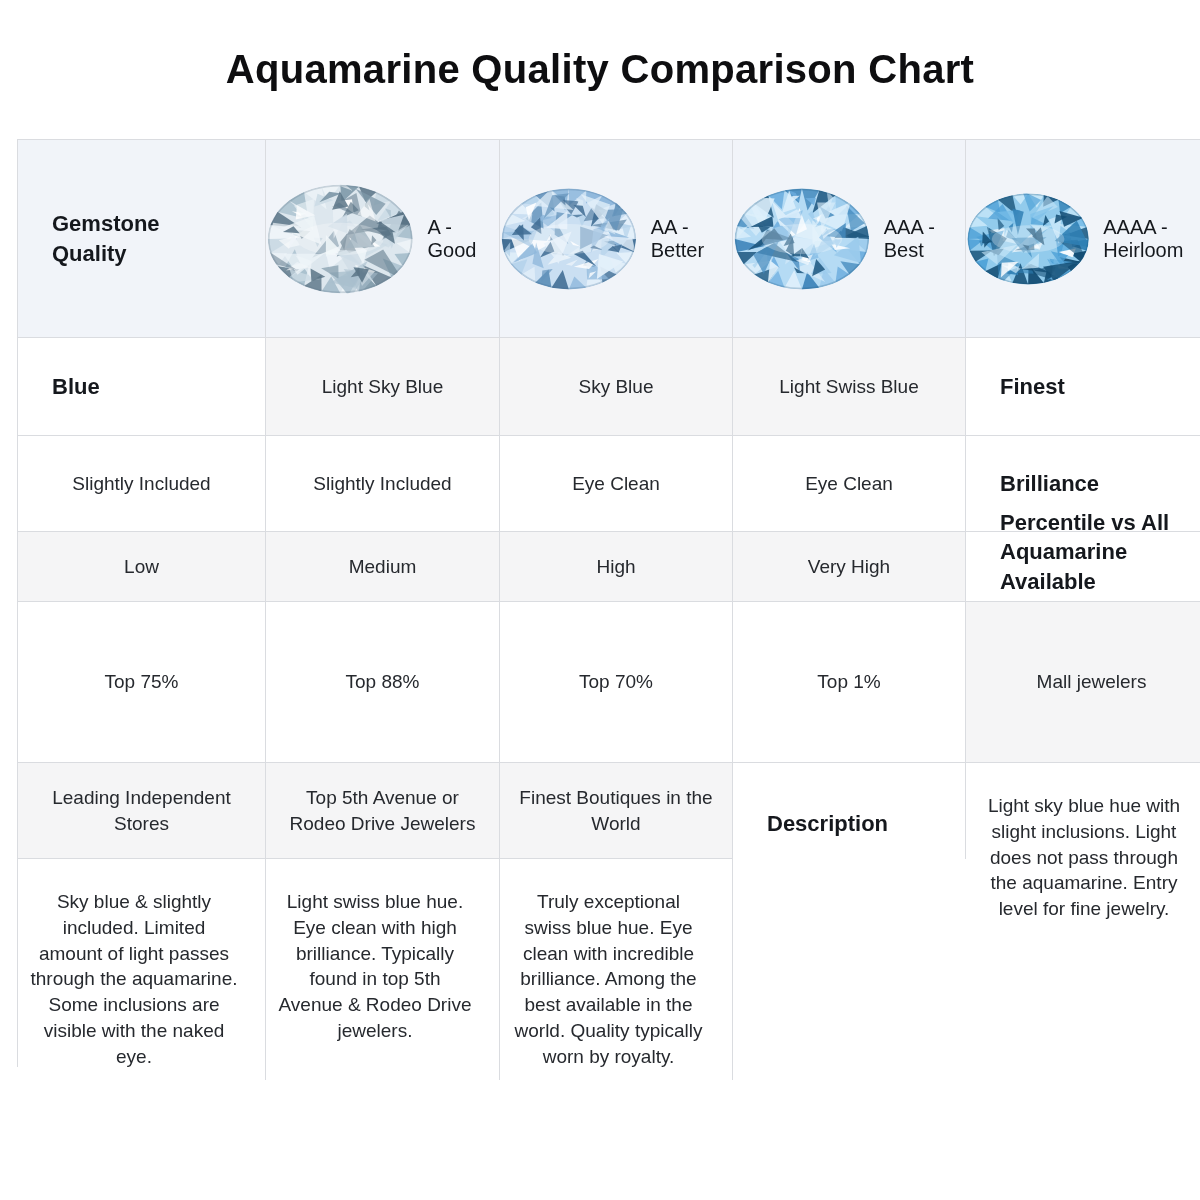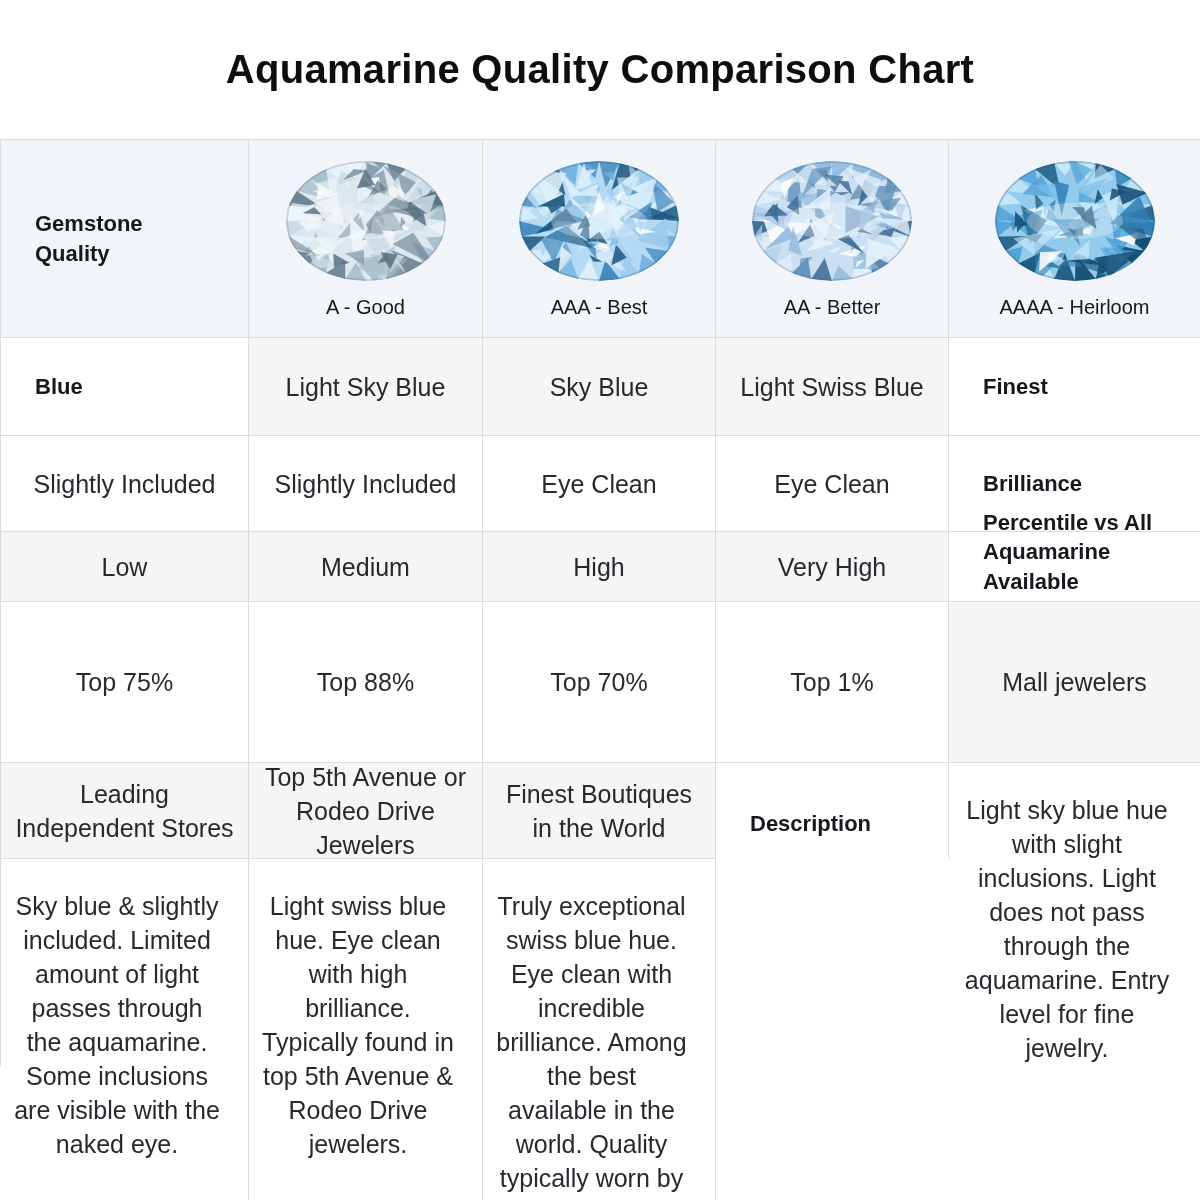--- a/index.html
+++ b/index.html
@@ -15,41 +15,42 @@
     font-family:"Liberation Sans",sans-serif;}
   .title-band{height:139px;display:flex;align-items:center;justify-content:center}
   .page-title{font-size:40px;font-weight:700;color:var(--title-color);letter-spacing:.3px}
   .table{
     display:grid;
     grid-template-columns:248px 234px 233px 233px 252px;
     grid-template-rows:198px 98px 96px 70px 161px 96px auto;
     height:928px;
     border-top:1px solid var(--border);
     border-left:1px solid var(--border);
+    margin-left:17px;
   }
   .cell{
     border-right:1px solid var(--border);
     border-bottom:1px solid var(--border);
     background:#fff;
   }
   .last-row{border-bottom:none}
   .label-cell{
     display:flex;align-items:center;
     padding:10px 44px 10px 34px;
     font-size:22px;font-weight:700;color:var(--label-color);line-height:1.32;
   }
   .data-cell{
     display:flex;align-items:center;justify-content:center;
     text-align:center;padding:10px 14px;
-    font-size:25px;color:var(--text-color);line-height:1.36;
+    font-size:19px;color:var(--text-color);line-height:1.36;
   }
   .stripe{background:var(--stripe-bg)}
   .head-cell{
     background:var(--header-bg);
-    display:flex;flex-direction:column;align-items:center;justify-content:center;
+    display:flex;flex-direction:row;align-items:center;justify-content:center;
     gap:13px;
   }
   .corner-cell{background:var(--header-bg)}
   .gem{width:164px;height:124px;display:block}
   .gem svg{width:100%;height:100%;display:block}
   .grade-label{font-size:20px;color:var(--label-color);font-weight:400}
   .desc-data{align-items:flex-start;padding-top:30px;padding-left:12px;padding-right:27px}
   .desc-label{align-items:flex-start;padding-top:46px}
 </style>
 </head>
@@ -159,20 +160,120 @@
             <ellipse cx="82" cy="62" rx="79" ry="59" fill="none" stroke="#5a7486" stroke-opacity="0.25" stroke-width="2"></ellipse>
           </g>
         </svg>
       </span>
     <span class="grade-label">A - Good</span>
   </div>
   <div class="cell head-cell">
     <span class="gem">
         <svg viewBox="0 0 164 124">
           <defs>
+            <clipPath id="gemclip2">
+              <ellipse cx="82" cy="62" rx="80" ry="60"></ellipse>
+            </clipPath>
+          </defs>
+          <g clip-path="url(#gemclip2)">
+            <ellipse cx="82" cy="62" rx="80" ry="60" fill="#cadff2"></ellipse>
+            <polygon points="162.0,62.0 159.3,77.5 123.7,65.0" fill="#3f6c93" fill-opacity="0.9113778501632623"></polygon>
+            <polygon points="159.3,77.5 151.3,92.0 138.9,78.7" fill="#e4f0fa" fill-opacity="0.9645073287538253"></polygon>
+            <polygon points="151.3,92.0 138.6,104.4 131.3,84.9" fill="#e4f0fa" fill-opacity="0.8324506700155325"></polygon>
+            <polygon points="138.6,104.4 122.0,114.0 119.3,94.7" fill="#3f6c93" fill-opacity="0.7552134179277346"></polygon>
+            <polygon points="122.0,114.0 102.7,120.0 105.7,97.7" fill="#e4f0fa" fill-opacity="0.8966260140878148"></polygon>
+            <polygon points="102.7,120.0 82.0,122.0 88.5,106.5" fill="#8fb8dc" fill-opacity="0.7987725690472871"></polygon>
+            <polygon points="82.0,122.0 61.3,120.0 74.7,99.0" fill="#3f6c93" fill-opacity="0.8824758766568266"></polygon>
+            <polygon points="61.3,120.0 42.0,114.0 57.8,98.4" fill="#6493bb" fill-opacity="0.9771453283610754"></polygon>
+            <polygon points="42.0,114.0 25.4,104.4 41.1,95.1" fill="#e4f0fa" fill-opacity="0.7577023285557516"></polygon>
+            <polygon points="25.4,104.4 12.7,92.0 32.6,86.0" fill="#b4d2ea" fill-opacity="0.865864310238976"></polygon>
+            <polygon points="12.7,92.0 4.7,77.5 26.0,78.3" fill="#e4f0fa" fill-opacity="0.7622239821939729"></polygon>
+            <polygon points="4.7,77.5 2.0,62.0 35.6,63.4" fill="#3f6c93" fill-opacity="0.9683351591229439"></polygon>
+            <polygon points="2.0,62.0 4.7,46.5 27.6,53.9" fill="#b4d2ea" fill-opacity="0.8784525371156633"></polygon>
+            <polygon points="4.7,46.5 12.7,32.0 30.5,40.6" fill="#e4f0fa" fill-opacity="0.9207939108018763"></polygon>
+            <polygon points="12.7,32.0 25.4,19.6 37.4,32.9" fill="#e4f0fa" fill-opacity="0.9868676302721724"></polygon>
+            <polygon points="25.4,19.6 42.0,10.0 49.2,21.4" fill="#b4d2ea" fill-opacity="0.7943745010416023"></polygon>
+            <polygon points="42.0,10.0 61.3,4.0 65.0,29.4" fill="#6493bb" fill-opacity="0.8769608931615949"></polygon>
+            <polygon points="61.3,4.0 82.0,2.0 77.7,28.1" fill="#8fb8dc" fill-opacity="0.9049986452446319"></polygon>
+            <polygon points="82.0,2.0 102.7,4.0 82.4,22.1" fill="#8fb8dc" fill-opacity="0.8257868796936236"></polygon>
+            <polygon points="102.7,4.0 122.0,10.0 102.4,19.8" fill="#8fb8dc" fill-opacity="0.9706741709960625"></polygon>
+            <polygon points="122.0,10.0 138.6,19.6 109.8,29.7" fill="#8fb8dc" fill-opacity="0.9745051349163987"></polygon>
+            <polygon points="138.6,19.6 151.3,32.0 133.2,35.3" fill="#6493bb" fill-opacity="0.7712344228639267"></polygon>
+            <polygon points="151.3,32.0 159.3,46.5 138.9,42.8" fill="#e4f0fa" fill-opacity="0.9396410639164969"></polygon>
+            <polygon points="159.3,46.5 162.0,62.0 123.0,54.9" fill="#e4f0fa" fill-opacity="0.9613272217684425"></polygon>
+            <polygon points="51.9,49.7 30.1,38.2 49.1,18.5" fill="#6493bb" fill-opacity="0.8278741652960889"></polygon>
+            <polygon points="114.4,20.6 126.6,27.9 108.2,47.3" fill="#3f6c93" fill-opacity="0.8952267701155506"></polygon>
+            <polygon points="74.9,37.6 68.2,45.6 59.4,41.9" fill="#b4d2ea" fill-opacity="0.7855029315687716"></polygon>
+            <polygon points="144.7,43.7 155.9,46.3 149.8,64.4" fill="#b4d2ea" fill-opacity="0.7106441757176072"></polygon>
+            <polygon points="98.7,93.5 103.1,88.6 113.9,95.6" fill="#3f6c93" fill-opacity="0.7907515886006877"></polygon>
+            <polygon points="130.0,109.8 103.8,110.1 102.4,81.3" fill="#8fb8dc" fill-opacity="0.73273426159285"></polygon>
+            <polygon points="92.7,86.5 85.4,93.7 78.2,92.5" fill="#ffffff" fill-opacity="0.5108303124085068"></polygon>
+            <polygon points="44.3,37.1 69.5,33.5 71.8,58.4" fill="#8fb8dc" fill-opacity="0.5973061462282203"></polygon>
+            <polygon points="76.5,81.5 63.0,79.9 58.8,57.2" fill="#3f6c93" fill-opacity="0.6610228466801346"></polygon>
+            <polygon points="70.0,15.2 93.7,17.2 84.8,32.9" fill="#3f6c93" fill-opacity="0.693930161127355"></polygon>
+            <polygon points="119.5,86.0 121.1,62.6 147.8,57.3" fill="#b4d2ea" fill-opacity="0.6723350179381669"></polygon>
+            <polygon points="105.5,108.9 107.0,102.5 114.8,100.5" fill="#ffffff" fill-opacity="0.7896185301593506"></polygon>
+            <polygon points="64.2,65.0 22.9,87.8 13.3,61.1" fill="#ffffff" fill-opacity="0.8196609130362049"></polygon>
+            <polygon points="65.7,46.7 67.5,30.0 86.6,33.0" fill="#6493bb" fill-opacity="0.7397626181598753"></polygon>
+            <polygon points="117.3,85.7 106.0,97.8 87.9,95.0" fill="#ffffff" fill-opacity="0.8459646931150928"></polygon>
+            <polygon points="39.9,22.4 60.3,2.5 87.6,27.5" fill="#e4f0fa" fill-opacity="0.7304443146451376"></polygon>
+            <polygon points="128.0,51.0 153.2,60.1 141.3,75.5" fill="#8fb8dc" fill-opacity="0.8794364265864716"></polygon>
+            <polygon points="81.4,68.0 65.1,57.0 65.6,39.8" fill="#6493bb" fill-opacity="0.8807722472469323"></polygon>
+            <polygon points="93.8,71.8 94.7,79.9 76.6,83.9" fill="#e4f0fa" fill-opacity="0.5481293861055747"></polygon>
+            <polygon points="34.4,40.1 30.7,24.2 43.3,18.5" fill="#ffffff" fill-opacity="0.8958522522472776"></polygon>
+            <polygon points="95.4,74.1 95.5,47.0 128.7,57.7" fill="#6493bb" fill-opacity="0.7311104884021915"></polygon>
+            <polygon points="44.0,51.9 36.1,71.1 3.3,54.1" fill="#8fb8dc" fill-opacity="0.5411794985062442"></polygon>
+            <polygon points="26.2,37.5 38.5,31.5 37.3,41.9" fill="#e4f0fa" fill-opacity="0.6093358323909343"></polygon>
+            <polygon points="11.9,82.8 5.0,75.8 12.2,65.5" fill="#b4d2ea" fill-opacity="0.7030880245380103"></polygon>
+            <polygon points="56.6,92.6 69.7,77.6 84.8,84.4" fill="#ffffff" fill-opacity="0.5485745970741845"></polygon>
+            <polygon points="151.1,38.8 141.6,51.8 107.8,45.5" fill="#3f6c93" fill-opacity="0.5619043882936239"></polygon>
+            <polygon points="92.5,32.5 104.0,34.7 97.3,47.3" fill="#b4d2ea" fill-opacity="0.7578755136113614"></polygon>
+            <polygon points="100.3,32.9 91.6,36.4 85.6,33.3" fill="#3f6c93" fill-opacity="0.747088034299668"></polygon>
+            <polygon points="109.3,24.3 124.7,37.4 99.6,40.8" fill="#3f6c93" fill-opacity="0.5574219655594789"></polygon>
+            <polygon points="60.5,55.8 60.0,62.3 54.9,65.2" fill="#ffffff" fill-opacity="0.7396533867693507"></polygon>
+            <polygon points="108.1,78.4 111.3,50.3 129.1,44.5" fill="#8fb8dc" fill-opacity="0.8448923429124988"></polygon>
+            <polygon points="40.6,55.8 28.2,53.1 24.6,45.9" fill="#8fb8dc" fill-opacity="0.5254220702918246"></polygon>
+            <polygon points="115.3,109.7 117.8,79.8 146.7,88.7" fill="#e4f0fa" fill-opacity="0.9445251485100017"></polygon>
+            <polygon points="123.8,58.4 157.4,60.9 161.3,77.7" fill="#e4f0fa" fill-opacity="0.7956677579553798"></polygon>
+            <polygon points="117.3,27.5 146.6,26.6 138.5,52.7" fill="#6493bb" fill-opacity="0.7878930502221919"></polygon>
+            <polygon points="41.7,42.2 50.9,33.1 61.6,36.8" fill="#8fb8dc" fill-opacity="0.8265905960579403"></polygon>
+            <polygon points="65.2,10.2 77.0,11.5 78.0,22.2" fill="#3f6c93" fill-opacity="0.6603483731625601"></polygon>
+            <polygon points="90.8,13.3 99.3,16.3 98.3,30.9" fill="#e4f0fa" fill-opacity="0.5509988389792853"></polygon>
+            <polygon points="38.6,67.1 44.0,78.8 16.0,90.1" fill="#8fb8dc" fill-opacity="0.9074885022477247"></polygon>
+            <polygon points="52.1,96.8 38.6,91.5 43.0,66.2" fill="#8fb8dc" fill-opacity="0.7890396607341246"></polygon>
+            <polygon points="62.2,27.8 64.6,32.4 51.7,36.9" fill="#b4d2ea" fill-opacity="0.8326335566001944"></polygon>
+            <polygon points="137.7,56.6 122.6,50.5 129.4,40.3" fill="#e4f0fa" fill-opacity="0.6147639981471003"></polygon>
+            <polygon points="87.9,80.0 98.3,76.1 114.4,94.5" fill="#3f6c93" fill-opacity="0.9068698810180649"></polygon>
+            <polygon points="96.3,8.6 131.2,20.8 122.3,44.2" fill="#e4f0fa" fill-opacity="0.7634632544592024"></polygon>
+            <polygon points="138.0,13.9 143.5,23.7 135.3,35.6" fill="#6493bb" fill-opacity="0.7282945373211988"></polygon>
+            <polygon points="69.7,91.6 52.0,67.4 85.2,53.0" fill="#e4f0fa" fill-opacity="0.857706382428296"></polygon>
+            <polygon points="122.4,54.9 119.6,45.9 130.8,36.5" fill="#8fb8dc" fill-opacity="0.6562778321211227"></polygon>
+            <polygon points="95.7,70.9 86.9,69.1 83.4,64.2" fill="#ffffff" fill-opacity="0.8623390845139511"></polygon>
+            <polygon points="107.2,72.8 111.6,69.7 121.8,74.9" fill="#3f6c93" fill-opacity="0.9121954243048094"></polygon>
+            <polygon points="80.2,28.7 80.1,50.4 55.0,48.6" fill="#e4f0fa" fill-opacity="0.8685253106406889"></polygon>
+            <polygon points="49.2,113.2 50.4,99.5 62.8,97.7" fill="#6493bb" fill-opacity="0.6835796283325181"></polygon>
+            <polygon points="51.9,38.0 62.2,9.8 82.8,7.5" fill="#6493bb" fill-opacity="0.7074736779904924"></polygon>
+            <polygon points="145.3,68.5 141.3,78.1 133.5,71.3" fill="#3f6c93" fill-opacity="0.85"></polygon>
+            <polygon points="87.6,21.4 98.5,22.5 102.3,36.2" fill="#3f6c93" fill-opacity="0.85"></polygon>
+            <polygon points="14.1,57.3 23.3,45.0 38.4,56.4" fill="#3f6c93" fill-opacity="0.85"></polygon>
+            <polygon points="128.2,75.3 134.4,70.4 141.5,77.8" fill="#3f6c93" fill-opacity="0.85"></polygon>
+            <polygon points="28.4,63.9 17.3,52.0 27.5,44.3" fill="#3f6c93" fill-opacity="0.85"></polygon>
+            <polygon points="60.2,65.4 64.7,77.0 47.7,83.9" fill="#3f6c93" fill-opacity="0.85"></polygon>
+            <polygon points="49.3,56.1 36.8,48.0 47.8,36.0" fill="#3f6c93" fill-opacity="0.85"></polygon>
+            <ellipse cx="82" cy="62" rx="48" ry="18" fill="#ffffff" fill-opacity="0.28"></ellipse>
+            <ellipse cx="82" cy="62" rx="79" ry="59" fill="none" stroke="#3f6c93" stroke-opacity="0.25" stroke-width="2"></ellipse>
+          </g>
+        </svg>
+      </span>
+    <span class="grade-label">AA - Better</span>
+  </div>
+  <div class="cell head-cell">
+    <span class="gem">
+        <svg viewBox="0 0 164 124">
+          <defs>
             <clipPath id="gemclip3">
               <ellipse cx="82" cy="62" rx="80" ry="60"></ellipse>
             </clipPath>
           </defs>
           <g clip-path="url(#gemclip3)">
             <ellipse cx="82" cy="62" rx="80" ry="60" fill="#b5dbf4"></ellipse>
             <polygon points="162.0,62.0 159.3,77.5 143.3,63.3" fill="#9ccbec" fill-opacity="0.8770769689581357"></polygon>
             <polygon points="159.3,77.5 151.3,92.0 136.6,74.9" fill="#6fafdf" fill-opacity="0.954972698353231"></polygon>
             <polygon points="151.3,92.0 138.6,104.4 127.9,88.5" fill="#4288bc" fill-opacity="0.7503069389495067"></polygon>
             <polygon points="138.6,104.4 122.0,114.0 124.7,94.7" fill="#6fafdf" fill-opacity="0.8619632032350637"></polygon>
@@ -254,120 +355,20 @@
             <polygon points="72.8,82.4 62.9,76.1 71.2,58.9" fill="#1f5880" fill-opacity="0.85"></polygon>
             <polygon points="90.7,85.2 80.4,82.5 82.1,72.4" fill="#1f5880" fill-opacity="0.85"></polygon>
             <polygon points="44.3,48.1 34.4,54.5 29.6,45.6" fill="#1f5880" fill-opacity="0.85"></polygon>
             <polygon points="68.5,55.4 73.3,66.9 60.2,70.4" fill="#1f5880" fill-opacity="0.85"></polygon>
             <ellipse cx="82" cy="62" rx="48" ry="18" fill="#ffffff" fill-opacity="0.28"></ellipse>
             <ellipse cx="82" cy="62" rx="79" ry="59" fill="none" stroke="#1f5880" stroke-opacity="0.25" stroke-width="2"></ellipse>
           </g>
         </svg>
       </span>
     <span class="grade-label">AAA - Best</span>
-  </div>
-  <div class="cell head-cell">
-    <span class="gem">
-        <svg viewBox="0 0 164 124">
-          <defs>
-            <clipPath id="gemclip2">
-              <ellipse cx="82" cy="62" rx="80" ry="60"></ellipse>
-            </clipPath>
-          </defs>
-          <g clip-path="url(#gemclip2)">
-            <ellipse cx="82" cy="62" rx="80" ry="60" fill="#cadff2"></ellipse>
-            <polygon points="162.0,62.0 159.3,77.5 123.7,65.0" fill="#3f6c93" fill-opacity="0.9113778501632623"></polygon>
-            <polygon points="159.3,77.5 151.3,92.0 138.9,78.7" fill="#e4f0fa" fill-opacity="0.9645073287538253"></polygon>
-            <polygon points="151.3,92.0 138.6,104.4 131.3,84.9" fill="#e4f0fa" fill-opacity="0.8324506700155325"></polygon>
-            <polygon points="138.6,104.4 122.0,114.0 119.3,94.7" fill="#3f6c93" fill-opacity="0.7552134179277346"></polygon>
-            <polygon points="122.0,114.0 102.7,120.0 105.7,97.7" fill="#e4f0fa" fill-opacity="0.8966260140878148"></polygon>
-            <polygon points="102.7,120.0 82.0,122.0 88.5,106.5" fill="#8fb8dc" fill-opacity="0.7987725690472871"></polygon>
-            <polygon points="82.0,122.0 61.3,120.0 74.7,99.0" fill="#3f6c93" fill-opacity="0.8824758766568266"></polygon>
-            <polygon points="61.3,120.0 42.0,114.0 57.8,98.4" fill="#6493bb" fill-opacity="0.9771453283610754"></polygon>
-            <polygon points="42.0,114.0 25.4,104.4 41.1,95.1" fill="#e4f0fa" fill-opacity="0.7577023285557516"></polygon>
-            <polygon points="25.4,104.4 12.7,92.0 32.6,86.0" fill="#b4d2ea" fill-opacity="0.865864310238976"></polygon>
-            <polygon points="12.7,92.0 4.7,77.5 26.0,78.3" fill="#e4f0fa" fill-opacity="0.7622239821939729"></polygon>
-            <polygon points="4.7,77.5 2.0,62.0 35.6,63.4" fill="#3f6c93" fill-opacity="0.9683351591229439"></polygon>
-            <polygon points="2.0,62.0 4.7,46.5 27.6,53.9" fill="#b4d2ea" fill-opacity="0.8784525371156633"></polygon>
-            <polygon points="4.7,46.5 12.7,32.0 30.5,40.6" fill="#e4f0fa" fill-opacity="0.9207939108018763"></polygon>
-            <polygon points="12.7,32.0 25.4,19.6 37.4,32.9" fill="#e4f0fa" fill-opacity="0.9868676302721724"></polygon>
-            <polygon points="25.4,19.6 42.0,10.0 49.2,21.4" fill="#b4d2ea" fill-opacity="0.7943745010416023"></polygon>
-            <polygon points="42.0,10.0 61.3,4.0 65.0,29.4" fill="#6493bb" fill-opacity="0.8769608931615949"></polygon>
-            <polygon points="61.3,4.0 82.0,2.0 77.7,28.1" fill="#8fb8dc" fill-opacity="0.9049986452446319"></polygon>
-            <polygon points="82.0,2.0 102.7,4.0 82.4,22.1" fill="#8fb8dc" fill-opacity="0.8257868796936236"></polygon>
-            <polygon points="102.7,4.0 122.0,10.0 102.4,19.8" fill="#8fb8dc" fill-opacity="0.9706741709960625"></polygon>
-            <polygon points="122.0,10.0 138.6,19.6 109.8,29.7" fill="#8fb8dc" fill-opacity="0.9745051349163987"></polygon>
-            <polygon points="138.6,19.6 151.3,32.0 133.2,35.3" fill="#6493bb" fill-opacity="0.7712344228639267"></polygon>
-            <polygon points="151.3,32.0 159.3,46.5 138.9,42.8" fill="#e4f0fa" fill-opacity="0.9396410639164969"></polygon>
-            <polygon points="159.3,46.5 162.0,62.0 123.0,54.9" fill="#e4f0fa" fill-opacity="0.9613272217684425"></polygon>
-            <polygon points="51.9,49.7 30.1,38.2 49.1,18.5" fill="#6493bb" fill-opacity="0.8278741652960889"></polygon>
-            <polygon points="114.4,20.6 126.6,27.9 108.2,47.3" fill="#3f6c93" fill-opacity="0.8952267701155506"></polygon>
-            <polygon points="74.9,37.6 68.2,45.6 59.4,41.9" fill="#b4d2ea" fill-opacity="0.7855029315687716"></polygon>
-            <polygon points="144.7,43.7 155.9,46.3 149.8,64.4" fill="#b4d2ea" fill-opacity="0.7106441757176072"></polygon>
-            <polygon points="98.7,93.5 103.1,88.6 113.9,95.6" fill="#3f6c93" fill-opacity="0.7907515886006877"></polygon>
-            <polygon points="130.0,109.8 103.8,110.1 102.4,81.3" fill="#8fb8dc" fill-opacity="0.73273426159285"></polygon>
-            <polygon points="92.7,86.5 85.4,93.7 78.2,92.5" fill="#ffffff" fill-opacity="0.5108303124085068"></polygon>
-            <polygon points="44.3,37.1 69.5,33.5 71.8,58.4" fill="#8fb8dc" fill-opacity="0.5973061462282203"></polygon>
-            <polygon points="76.5,81.5 63.0,79.9 58.8,57.2" fill="#3f6c93" fill-opacity="0.6610228466801346"></polygon>
-            <polygon points="70.0,15.2 93.7,17.2 84.8,32.9" fill="#3f6c93" fill-opacity="0.693930161127355"></polygon>
-            <polygon points="119.5,86.0 121.1,62.6 147.8,57.3" fill="#b4d2ea" fill-opacity="0.6723350179381669"></polygon>
-            <polygon points="105.5,108.9 107.0,102.5 114.8,100.5" fill="#ffffff" fill-opacity="0.7896185301593506"></polygon>
-            <polygon points="64.2,65.0 22.9,87.8 13.3,61.1" fill="#ffffff" fill-opacity="0.8196609130362049"></polygon>
-            <polygon points="65.7,46.7 67.5,30.0 86.6,33.0" fill="#6493bb" fill-opacity="0.7397626181598753"></polygon>
-            <polygon points="117.3,85.7 106.0,97.8 87.9,95.0" fill="#ffffff" fill-opacity="0.8459646931150928"></polygon>
-            <polygon points="39.9,22.4 60.3,2.5 87.6,27.5" fill="#e4f0fa" fill-opacity="0.7304443146451376"></polygon>
-            <polygon points="128.0,51.0 153.2,60.1 141.3,75.5" fill="#8fb8dc" fill-opacity="0.8794364265864716"></polygon>
-            <polygon points="81.4,68.0 65.1,57.0 65.6,39.8" fill="#6493bb" fill-opacity="0.8807722472469323"></polygon>
-            <polygon points="93.8,71.8 94.7,79.9 76.6,83.9" fill="#e4f0fa" fill-opacity="0.5481293861055747"></polygon>
-            <polygon points="34.4,40.1 30.7,24.2 43.3,18.5" fill="#ffffff" fill-opacity="0.8958522522472776"></polygon>
-            <polygon points="95.4,74.1 95.5,47.0 128.7,57.7" fill="#6493bb" fill-opacity="0.7311104884021915"></polygon>
-            <polygon points="44.0,51.9 36.1,71.1 3.3,54.1" fill="#8fb8dc" fill-opacity="0.5411794985062442"></polygon>
-            <polygon points="26.2,37.5 38.5,31.5 37.3,41.9" fill="#e4f0fa" fill-opacity="0.6093358323909343"></polygon>
-            <polygon points="11.9,82.8 5.0,75.8 12.2,65.5" fill="#b4d2ea" fill-opacity="0.7030880245380103"></polygon>
-            <polygon points="56.6,92.6 69.7,77.6 84.8,84.4" fill="#ffffff" fill-opacity="0.5485745970741845"></polygon>
-            <polygon points="151.1,38.8 141.6,51.8 107.8,45.5" fill="#3f6c93" fill-opacity="0.5619043882936239"></polygon>
-            <polygon points="92.5,32.5 104.0,34.7 97.3,47.3" fill="#b4d2ea" fill-opacity="0.7578755136113614"></polygon>
-            <polygon points="100.3,32.9 91.6,36.4 85.6,33.3" fill="#3f6c93" fill-opacity="0.747088034299668"></polygon>
-            <polygon points="109.3,24.3 124.7,37.4 99.6,40.8" fill="#3f6c93" fill-opacity="0.5574219655594789"></polygon>
-            <polygon points="60.5,55.8 60.0,62.3 54.9,65.2" fill="#ffffff" fill-opacity="0.7396533867693507"></polygon>
-            <polygon points="108.1,78.4 111.3,50.3 129.1,44.5" fill="#8fb8dc" fill-opacity="0.8448923429124988"></polygon>
-            <polygon points="40.6,55.8 28.2,53.1 24.6,45.9" fill="#8fb8dc" fill-opacity="0.5254220702918246"></polygon>
-            <polygon points="115.3,109.7 117.8,79.8 146.7,88.7" fill="#e4f0fa" fill-opacity="0.9445251485100017"></polygon>
-            <polygon points="123.8,58.4 157.4,60.9 161.3,77.7" fill="#e4f0fa" fill-opacity="0.7956677579553798"></polygon>
-            <polygon points="117.3,27.5 146.6,26.6 138.5,52.7" fill="#6493bb" fill-opacity="0.7878930502221919"></polygon>
-            <polygon points="41.7,42.2 50.9,33.1 61.6,36.8" fill="#8fb8dc" fill-opacity="0.8265905960579403"></polygon>
-            <polygon points="65.2,10.2 77.0,11.5 78.0,22.2" fill="#3f6c93" fill-opacity="0.6603483731625601"></polygon>
-            <polygon points="90.8,13.3 99.3,16.3 98.3,30.9" fill="#e4f0fa" fill-opacity="0.5509988389792853"></polygon>
-            <polygon points="38.6,67.1 44.0,78.8 16.0,90.1" fill="#8fb8dc" fill-opacity="0.9074885022477247"></polygon>
-            <polygon points="52.1,96.8 38.6,91.5 43.0,66.2" fill="#8fb8dc" fill-opacity="0.7890396607341246"></polygon>
-            <polygon points="62.2,27.8 64.6,32.4 51.7,36.9" fill="#b4d2ea" fill-opacity="0.8326335566001944"></polygon>
-            <polygon points="137.7,56.6 122.6,50.5 129.4,40.3" fill="#e4f0fa" fill-opacity="0.6147639981471003"></polygon>
-            <polygon points="87.9,80.0 98.3,76.1 114.4,94.5" fill="#3f6c93" fill-opacity="0.9068698810180649"></polygon>
-            <polygon points="96.3,8.6 131.2,20.8 122.3,44.2" fill="#e4f0fa" fill-opacity="0.7634632544592024"></polygon>
-            <polygon points="138.0,13.9 143.5,23.7 135.3,35.6" fill="#6493bb" fill-opacity="0.7282945373211988"></polygon>
-            <polygon points="69.7,91.6 52.0,67.4 85.2,53.0" fill="#e4f0fa" fill-opacity="0.857706382428296"></polygon>
-            <polygon points="122.4,54.9 119.6,45.9 130.8,36.5" fill="#8fb8dc" fill-opacity="0.6562778321211227"></polygon>
-            <polygon points="95.7,70.9 86.9,69.1 83.4,64.2" fill="#ffffff" fill-opacity="0.8623390845139511"></polygon>
-            <polygon points="107.2,72.8 111.6,69.7 121.8,74.9" fill="#3f6c93" fill-opacity="0.9121954243048094"></polygon>
-            <polygon points="80.2,28.7 80.1,50.4 55.0,48.6" fill="#e4f0fa" fill-opacity="0.8685253106406889"></polygon>
-            <polygon points="49.2,113.2 50.4,99.5 62.8,97.7" fill="#6493bb" fill-opacity="0.6835796283325181"></polygon>
-            <polygon points="51.9,38.0 62.2,9.8 82.8,7.5" fill="#6493bb" fill-opacity="0.7074736779904924"></polygon>
-            <polygon points="145.3,68.5 141.3,78.1 133.5,71.3" fill="#3f6c93" fill-opacity="0.85"></polygon>
-            <polygon points="87.6,21.4 98.5,22.5 102.3,36.2" fill="#3f6c93" fill-opacity="0.85"></polygon>
-            <polygon points="14.1,57.3 23.3,45.0 38.4,56.4" fill="#3f6c93" fill-opacity="0.85"></polygon>
-            <polygon points="128.2,75.3 134.4,70.4 141.5,77.8" fill="#3f6c93" fill-opacity="0.85"></polygon>
-            <polygon points="28.4,63.9 17.3,52.0 27.5,44.3" fill="#3f6c93" fill-opacity="0.85"></polygon>
-            <polygon points="60.2,65.4 64.7,77.0 47.7,83.9" fill="#3f6c93" fill-opacity="0.85"></polygon>
-            <polygon points="49.3,56.1 36.8,48.0 47.8,36.0" fill="#3f6c93" fill-opacity="0.85"></polygon>
-            <ellipse cx="82" cy="62" rx="48" ry="18" fill="#ffffff" fill-opacity="0.28"></ellipse>
-            <ellipse cx="82" cy="62" rx="79" ry="59" fill="none" stroke="#3f6c93" stroke-opacity="0.25" stroke-width="2"></ellipse>
-          </g>
-        </svg>
-      </span>
-    <span class="grade-label">AA - Better</span>
   </div>
   <div class="cell head-cell">
     <span class="gem">
         <svg viewBox="0 0 164 124">
           <defs>
             <clipPath id="gemclip4">
               <ellipse cx="82" cy="62" rx="80" ry="60"></ellipse>
             </clipPath>
           </defs>
           <g clip-path="url(#gemclip4)">

